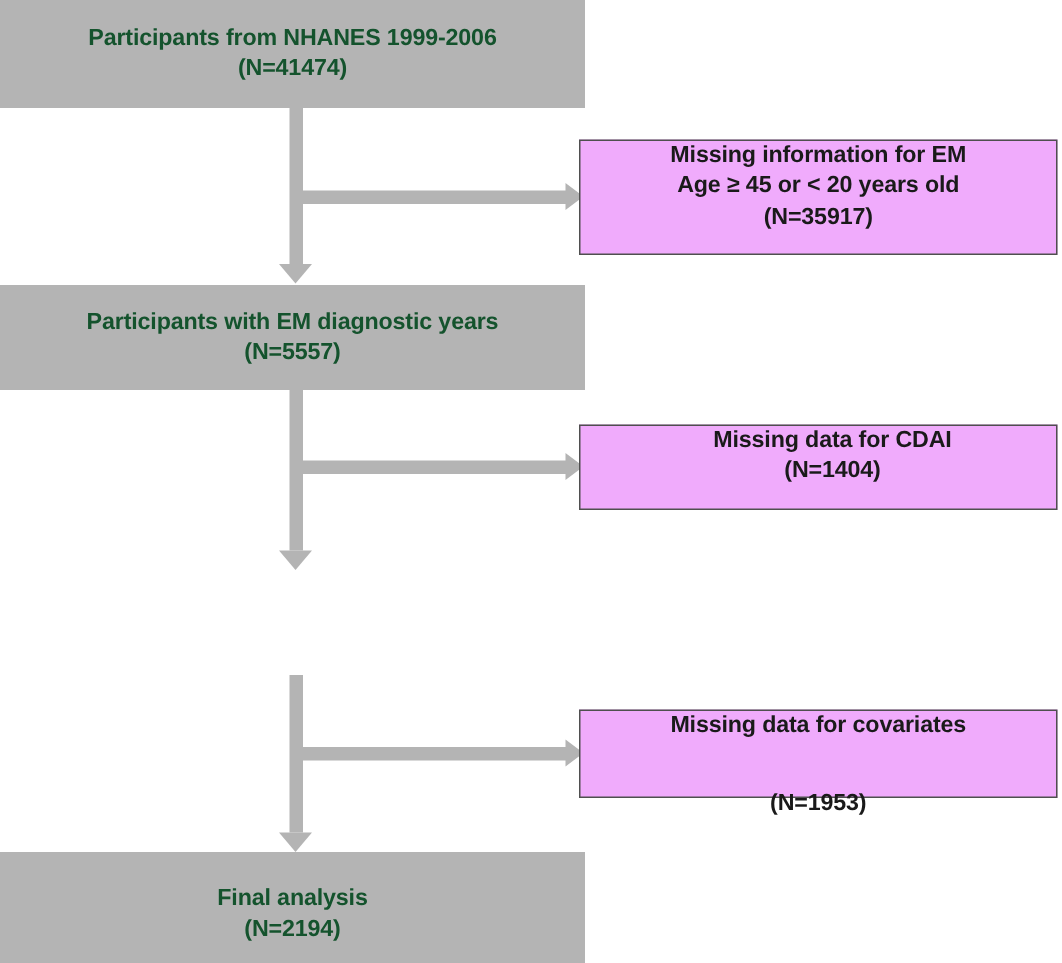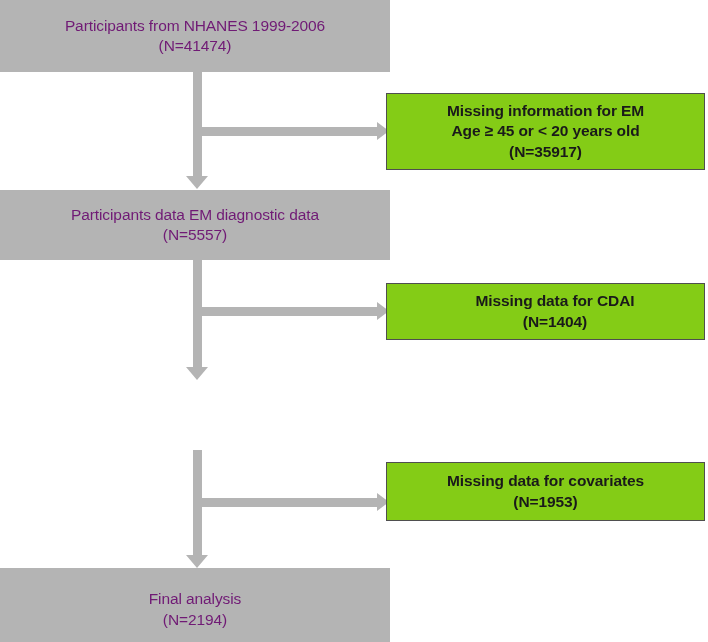--- a/index.html
+++ b/index.html
@@ -30,39 +30,38 @@
     background: #b4b4b4;
     display: flex;
     flex-direction: column;
     align-items: center;
     justify-content: center;
     box-sizing: border-box;
     z-index: 3;
   }
   .node-primary .line {
     font-size: 15.5px;
-    font-weight: normal;
-    color: #701a75;
+    font-weight: bold;
+    color: #14532d;
     line-height: 1.32;
     text-align: center;
     white-space: nowrap;
     letter-spacing: -0.1px;
   }
 
   
   .node-exclusion {
     position: absolute;
     left: 386px;
     width: 319px;
-    background: #84cc16;
+    background: #f0abfc;
     border: 1.6px solid #4f4f4f;
     display: flex;
     flex-direction: column;
     align-items: center;
-    justify-content: center;
     box-sizing: border-box;
     z-index: 3;
   }
   .node-exclusion .line {
     font-size: 15.5px;
     font-weight: bold;
     color: #1a1a1a;
     line-height: 1.32;
     text-align: center;
     white-space: nowrap;
@@ -132,31 +131,31 @@
     <div class="line">(N=41474)</div>
   </div>
 
   <div class="node-exclusion" style="top:93px; height:77px;">
     <div class="line">Missing information for EM</div>
     <div class="line">Age ≥ 45 or &lt; 20 years old</div>
     <div class="line">(N=35917)</div>
   </div>
 
   <div class="node-primary" style="top:190px; height:70px;">
-    <div class="line">Participants data EM diagnostic data</div>
+    <div class="line">Participants with EM diagnostic years</div>
     <div class="line">(N=5557)</div>
   </div>
 
   <div class="node-exclusion" style="top:283px; height:57px;padding-left:19px;">
     <div class="line">Missing data for CDAI</div>
     <div class="line">(N=1404)</div>
   </div>
 
 
-  <div class="node-exclusion" style="top:462px; height:59px;">
+  <div class="node-exclusion" style="top:473px; height:59px;gap:32px;">
     <div class="line">Missing data for covariates</div>
     <div class="line">(N=1953)</div>
   </div>
 
   <div class="node-primary" style="top:568px; height:83px;">
     <div class="line">Final analysis</div>
     <div class="line">(N=2194)</div>
   </div>
 
 </div>

